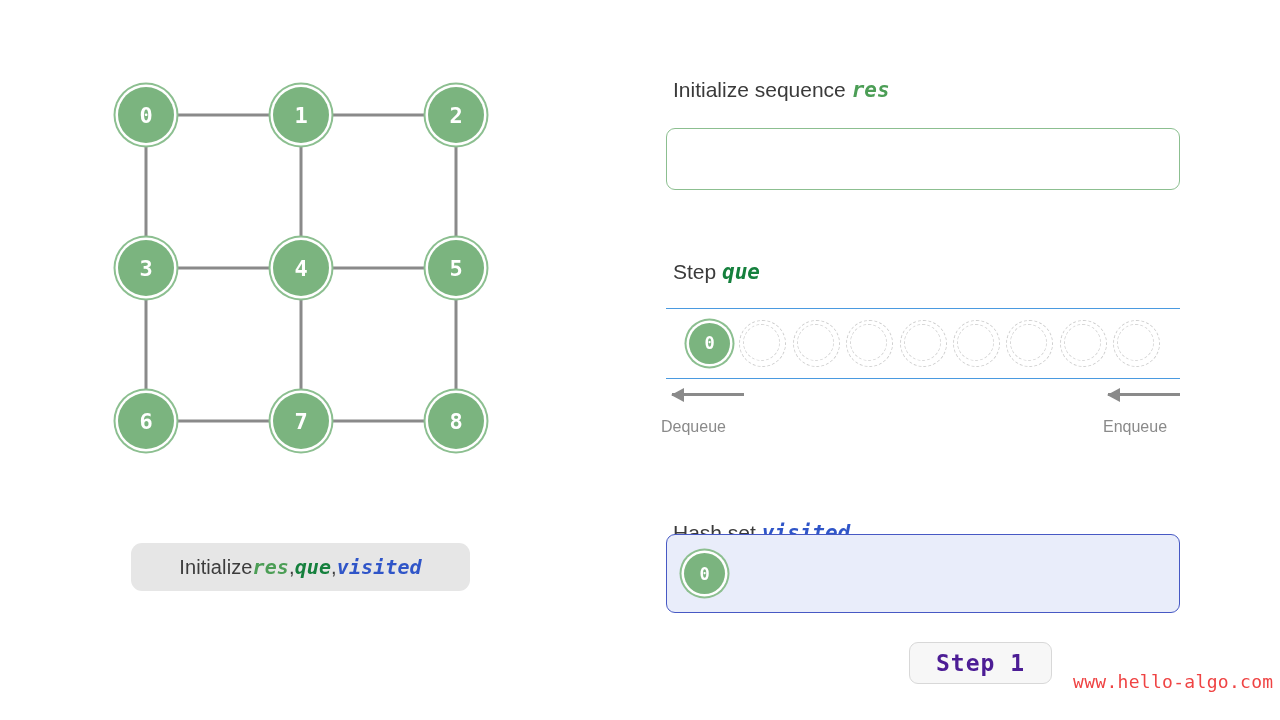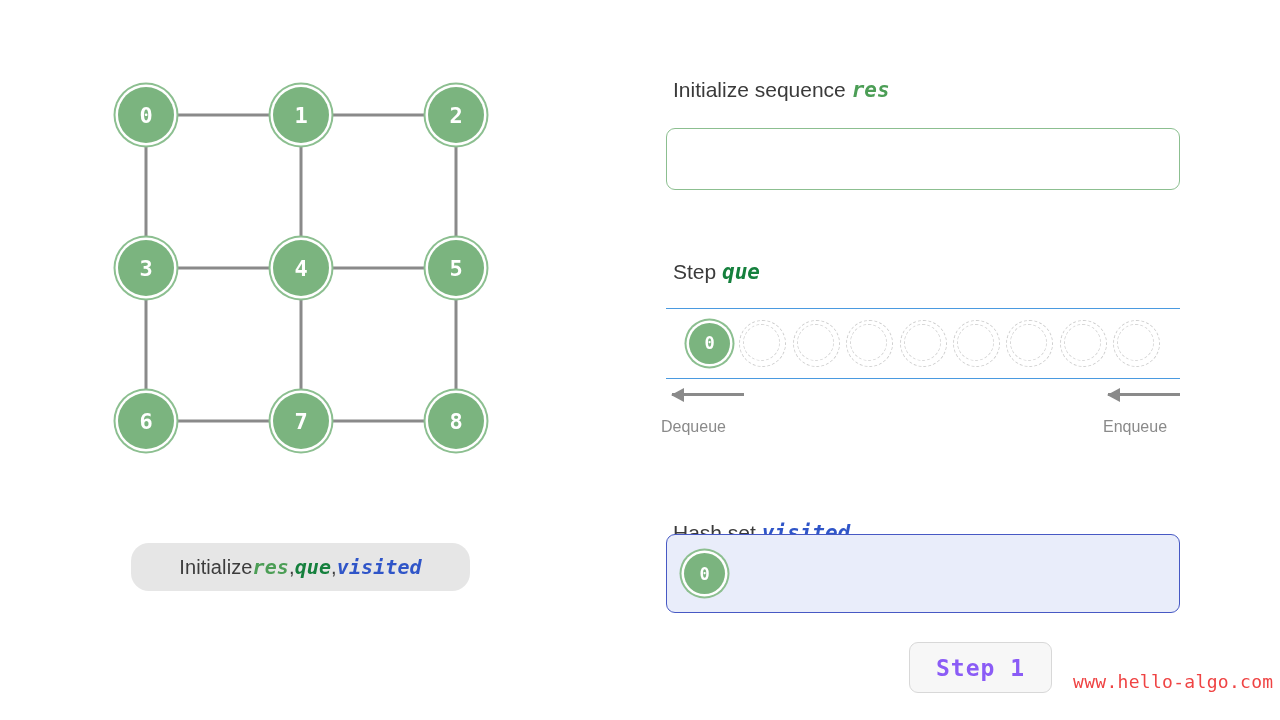--- a/index.html
+++ b/index.html
@@ -46,21 +46,21 @@
     margin-left: -28px; margin-top: -28px;
     font-size: 22px;
   }
 
   
   #caption-box {
     position: absolute;
     left: 131px; top: 543px;
     width: 339px; height: 48px;
     background: #e6e6e6;
-    border-radius: 18px;
+    border-radius: 11px;
     display: flex;
     align-items: center;
     justify-content: center;
     font-size: 20px;
     color: #3c3c3c;
     letter-spacing: .1px;
   }
   .code {
     font-family: "DejaVu Sans Mono", monospace;
     font-weight: 700;
@@ -198,32 +198,32 @@
     position: relative;
     width: 41px; height: 41px;
     flex: 0 0 auto;
     font-size: 17px;
   }
 
   
   #step-badge {
     position: absolute;
     left: 909px; top: 642px;
-    width: 143px; height: 51px;
+    width: 143px; height: 42px;
     background: #f7f7f7;
     border: 1.4px solid #d8d8d8;
     border-radius: 9px;
     box-sizing: border-box;
     display: flex;
     align-items: center;
     justify-content: center;
     font-family: "DejaVu Sans Mono", monospace;
     font-weight: 700;
     font-size: 23px;
-    color: #8b5cf6;
+    color: #4c1d95;
     letter-spacing: 1px;
   }
   #watermark {
     position: absolute;
     left: 1073px; top: 671px;
     font-family: "DejaVu Sans Mono", monospace;
     font-size: 18px;
     color: #ef4444;
     letter-spacing: .3px;
   }

